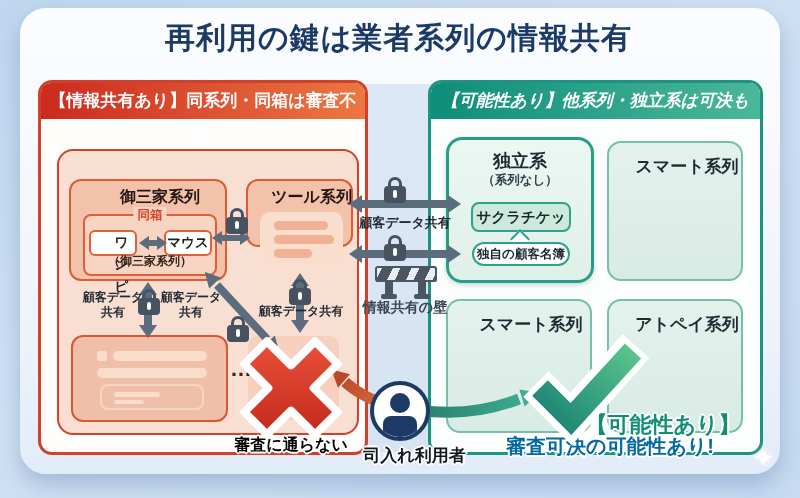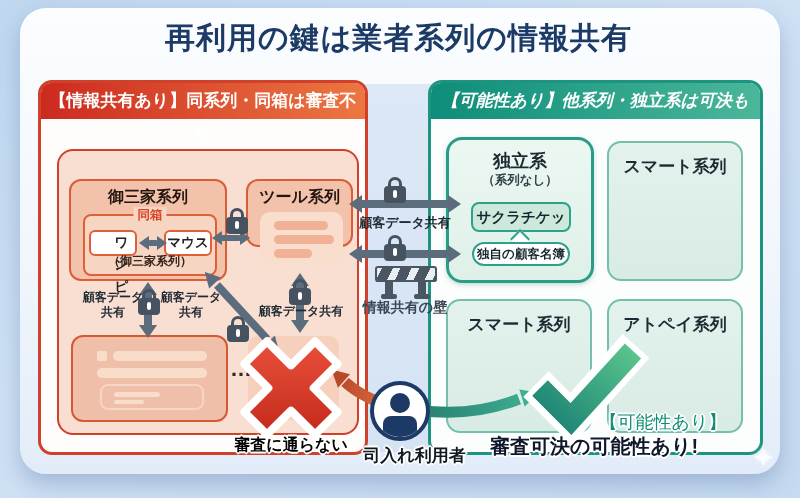--- a/index.html
+++ b/index.html
@@ -30,21 +30,21 @@
     color:#fff;font-weight:800;font-size:17px;text-align:center;line-height:36px;letter-spacing:0;
   }
   #left-panel .panel-header{background:linear-gradient(90deg,#cc2a1f,#ec7742);}
   #right-panel .panel-header{background:linear-gradient(90deg,#0e8d7a,#4ab79a);font-style:italic;}
 
   
   #group-container{position:absolute;left:16px;top:66px;width:302px;height:286px;background:#f9ded2;border:2.5px solid #d0402a;border-radius:16px;box-sizing:border-box;}
   .orange-box{position:absolute;background:#f2c2ab;border:2.5px solid #d95d36;border-radius:12px;box-sizing:border-box;}
   #gosanke-box{left:10px;top:28px;width:158px;height:102px;}
   #tool-box{left:187px;top:28px;width:107px;height:68px;}
-  .box-title{position:absolute;left:0;top:6px;width:100%;text-align:center;font-size:16px;font-weight:800;color:#24160f;}
+  .box-title{position:absolute;left:12px;top:6px;width:100%;text-align:center;font-size:16px;font-weight:800;color:#24160f;}
   #doubako-box{position:absolute;left:12px;top:33px;width:134px;height:62px;background:#f7d5c3;border:2px solid #dd6039;border-radius:8px;box-sizing:border-box;}
   #same-box-label{position:absolute;left:50%;top:-9px;transform:translateX(-50%);background:#f7d5c3;padding:0 4px;font-size:12.5px;font-weight:800;color:#d8452a;white-space:nowrap;}
   .white-chip{position:absolute;width:48px;height:26px;background:#fff;border:2px solid #dd6039;border-radius:6px;box-sizing:border-box;font-size:13.5px;font-weight:800;color:#222;text-align:center;line-height:22px;}
   #chip-wanpi{left:4px;top:14px;padding-left:17px;} #chip-mouse{left:79px;top:14px;}
   #operator-note{position:absolute;left:0;bottom:4px;width:100%;text-align:center;font-size:12px;font-weight:600;color:#33231a;}
   #tool-inner{position:absolute;left:12px;top:31px;width:83px;height:54px;background:#f9ddcd;border-radius:10px;}
   .tline{position:absolute;height:9px;background:#f0b195;border-radius:5px;}
   
   #other-card{position:absolute;left:12px;top:184px;width:157px;height:87px;background:#f0bfa9;border:2.5px solid #d65a31;border-radius:12px;box-sizing:border-box;}
   .pline{position:absolute;background:#f8ddcb;border-radius:5px;}
@@ -58,22 +58,22 @@
   .teal-box .box-title{top:12px;font-size:17px;color:#1d2a33;}
   #indie-box{position:absolute;left:15px;top:54px;width:148px;height:146px;background:linear-gradient(180deg,#ecf7f2,#dff0e9);border:3px solid #279d86;border-radius:16px;box-sizing:border-box;box-shadow:0 2px 5px rgba(30,120,100,.25);}
   #indie-title{position:absolute;left:0;top:9px;width:100%;text-align:center;font-size:18px;font-weight:800;color:#1d2a33;}
   #indie-sub{position:absolute;left:0;top:32px;width:100%;text-align:center;font-size:12.5px;font-weight:600;color:#31414a;}
   #sakura-box{position:absolute;left:22px;top:62px;width:100px;height:30px;background:#cde9db;border:2px solid #2fa18a;border-radius:8px;box-sizing:border-box;font-size:14.5px;font-weight:800;color:#15262e;text-align:center;line-height:26px;}
   #speech-tail{position:absolute;left:64px;top:92px;width:12px;height:12px;background:#fff;border-left:2px solid #2fa18a;border-top:2px solid #2fa18a;transform:rotate(45deg);}
   #indie-pill{position:absolute;left:23px;top:102px;width:98px;height:24px;background:#fff;border:2px solid #2fa18a;border-radius:13px;box-sizing:border-box;font-size:12.5px;font-weight:800;color:#15262e;text-align:center;line-height:20px;}
   #smart-top{left:176px;top:58px;width:136px;height:140px;}
   #smart-bottom{left:15px;top:216px;width:146px;height:134px;}
   #atopay-box{left:176px;top:216px;width:136px;height:134px;}
-  #possibility-tag{position:absolute;left:152px;top:327px;width:160px;text-align:center;font-size:18px;font-weight:400;color:#0f8f76;z-index:9;}
-  #pass-label{position:absolute;left:59px;top:350px;width:224px;text-align:left;font-size:20px;font-weight:900;color:#0f172a;z-index:9;}
+  #possibility-tag{position:absolute;left:152px;top:327px;width:160px;text-align:center;font-size:22px;font-weight:700;color:#0f8f76;z-index:9;}
+  #pass-label{position:absolute;left:59px;top:350px;width:224px;text-align:right;font-size:20px;font-weight:900;color:#0369a1;z-index:9;}
 
   
   .halo{text-shadow:-2px 0 #fff,2px 0 #fff,0 -2px #fff,0 2px #fff,-1px -1px #fff,1px 1px #fff,1px -1px #fff,-1px 1px #fff;}
   .lock{position:absolute;width:22px;height:17px;background:#46525f;border-radius:4px;z-index:5;}
   .lock::before{content:"";position:absolute;left:4px;top:-9px;width:8px;height:8px;border:3px solid #46525f;border-bottom:none;border-radius:7px 7px 0 0;}
   .lock::after{content:"";position:absolute;left:9px;top:4px;width:4px;height:8px;background:#fff;border-radius:2px;}
   .harrow{position:absolute;height:8px;background:#5b6c7c;border-radius:2px;z-index:4;}
   .harrow::before{content:"";position:absolute;left:-11px;top:-5px;width:0;height:0;border-right:13px solid #5b6c7c;border-top:9px solid transparent;border-bottom:9px solid transparent;}
   .harrow::after{content:"";position:absolute;right:-11px;top:-5px;width:0;height:0;border-left:13px solid #5b6c7c;border-top:9px solid transparent;border-bottom:9px solid transparent;}
   .harrow.sm{height:6px;}

